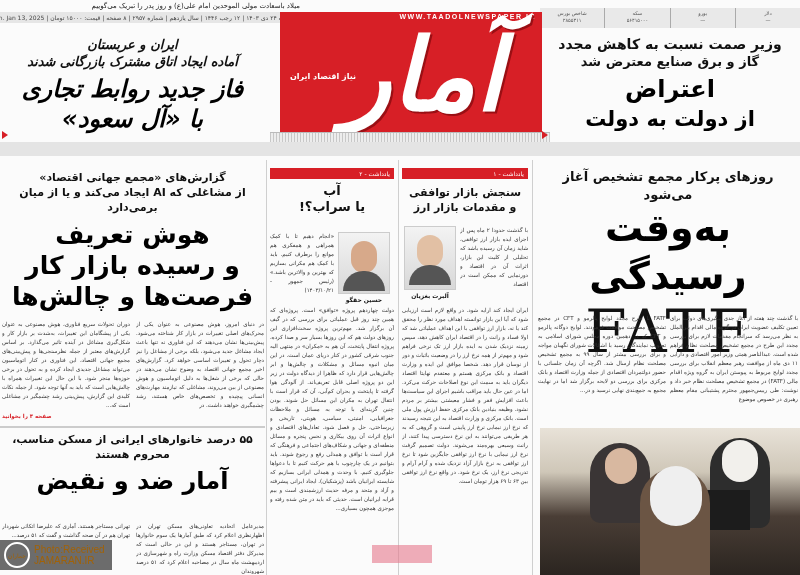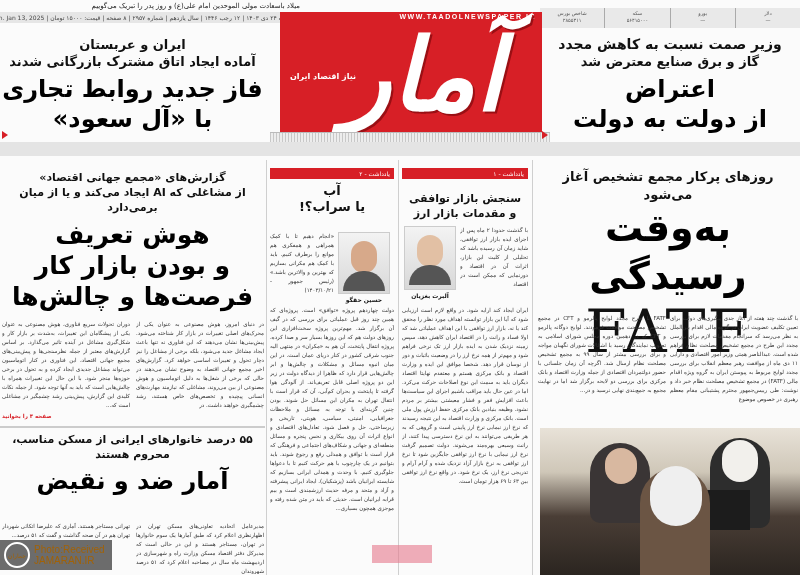--- a/index.html
+++ b/index.html
@@ -68,43 +68,43 @@
       </div>
   </div>
 
   <div class="masthead">
     <div class="url">WWW.TAADOLNEWSPAPER.IR</div>
     <div class="logo">آمار</div>
     <div class="slogan">نیاز اقتصاد ایران</div>
   </div>
   <div class="ruler"></div>
 
-  <div class="box rtl" style="left:0;top:36px;width:265px;">
+  <div class="box rtl" style="left:0;top:36px;width:265px;font-style:italic;">
     <div class="kicker" style="font-size:13px;line-height:17px">ایران و عربستان</div>
     <div class="kicker" style="font-size:13px;line-height:17px">آماده ایجاد اتاق مشترک بازرگانی شدند</div>
     <div class="headline" style="font-size:24px;line-height:30px;margin-top:4px">فاز جدید روابط تجاری</div>
     <div class="headline" style="font-size:24px;line-height:30px">با «آل سعود»</div>
   </div>
   <span class="playicon" style="left:2px;top:131px"></span>
 
   <div class="box rtl" style="left:540px;top:36px;width:260px;">
     <div class="kicker" style="font-size:14px;line-height:17px">وزیر صمت نسبت به کاهش مجدد</div>
     <div class="kicker" style="font-size:13px;line-height:17px">گاز و برق صنایع معترض شد</div>
     <div class="headline" style="font-size:24px;line-height:30px;margin-top:4px">اعتراض</div>
-    <div class="headline" style="font-size:24px;line-height:30px">از دولت به دولت</div>
+    <div class="headline" style="font-size:21px;line-height:30px">از دولت به دولت</div>
   </div>
   <span class="playicon" style="left:542px;top:131px"></span>
 
   <div class="divbar"></div>
 
   <div class="box rtl" style="left:0;top:170px;width:265px;">
     <div class="kicker" style="font-size:11px;line-height:15px">گزارش‌های «مجمع جهانی اقتصاد»</div>
     <div class="kicker" style="font-size:11px;line-height:15px">از مشاغلی که AI ایجاد می‌کند و یا از میان برمی‌دارد</div>
     <div class="headline" style="font-size:25px;line-height:31px;margin-top:4px">هوش تعریف</div>
-    <div class="headline" style="font-size:25px;line-height:31px">و بودن بازار کار</div>
+    <div class="headline" style="font-size:25px;line-height:31px">و رسیده بازار کار</div>
     <div class="headline" style="font-size:25px;line-height:31px">فرصت‌ها و چالش‌ها</div>
   </div>
   <div class="box smalltext" style="left:136px;top:320px;width:128px;height:102px;overflow:hidden">در دنیای امروز، هوش مصنوعی به عنوان یکی از محرک‌های اصلی تغییرات در بازار کار شناخته می‌شود. پیش‌بینی‌ها نشان می‌دهند که این فناوری نه تنها باعث ایجاد مشاغل جدید می‌شود، بلکه برخی از مشاغل را نیز دچار تحول و تغییرات اساسی خواهد کرد. گزارش‌های اخیر مجمع جهانی اقتصاد به وضوح نشان می‌دهند در حالی که برخی از شغل‌ها به دلیل اتوماسیون و هوش مصنوعی از بین می‌روند، مشاغلی که نیازمند مهارت‌های انسانی پیچیده و تخصص‌های خاص هستند، رشد چشمگیری خواهند داشت. در</div>
   <div class="box smalltext" style="left:2px;top:320px;width:128px;height:92px;overflow:hidden">دوران تحولات سریع فناوری، هوش مصنوعی به عنوان یکی از پیشگامان این تغییرات، به‌شدت بر بازار کار و شکل‌گیری مشاغل در آینده تاثیر می‌گذارد. بر اساس گزارش‌های معتبر از جمله نظرسنجی‌ها و پیش‌بینی‌های مجمع جهانی اقتصاد، این فناوری در کنار اتوماسیون می‌تواند مشاغل جدیدی ایجاد کرده و به تحول در برخی حوزه‌ها منجر شود. با این حال این تغییرات همراه با چالش‌هایی است که باید به آنها توجه شود. از جمله نکات کلیدی این گزارش، پیش‌بینی رشد چشمگیر در مشاغلی است که...</div>
   <div class="box smalltext red" style="left:2px;top:412px;width:128px;text-align:left;font-weight:bold">صفحه ۴ را بخوانید</div>
 
   <div class="box" style="left:0;top:426px;width:265px;height:2px;background:#ccc"></div>
 
   <div class="box rtl" style="left:0;top:432px;width:265px;">
     <div class="kicker" style="font-size:11px;line-height:15px">۵۵ درصد خانوارهای ایرانی از مسکن مناسب، محروم هستند</div>
@@ -127,21 +127,21 @@
   <div class="portrait" style="left:338px;top:232px;width:52px;height:62px">
     <div class="face"></div>
       <div class="body"></div>
   </div>
   <div class="box" style="left:338px;top:296px;width:52px;font-size:6px;font-weight:bold;text-align:center;direction:rtl">حسین حقگو</div>
   <div class="box smalltext" style="left:270px;top:232px;width:64px;height:74px;overflow:hidden">«انجام دهیم تا با کمک همراهی و همفکری هم موانع را برطرف کنیم. باید با کمک هم مکرانی بسازیم که بهترین و والاترین باشد.» (رئیس جمهور - ۱۴۰۳/۱۰/۲۱)</div>
   <div class="box smalltext" style="left:270px;top:306px;width:124px;height:266px;overflow:hidden">دولت چهاردهم پروژه «توافق» است. پروژه‌ای که همین چند روز قبل عملیاتی برای بررسی که در گیف آن برگزار شد. مهم‌ترین پروژه سخت‌افزاری این روزهای دولت هم که این روزها بسیار سر و صدا کرده، پروژه انتقال پایتخت، آن هم به «مکران» در منتهی الیه جنوب شرقی کشور در کنار دریای عمان است. در این میان انبوه مسائل و مشکلات و چالش‌ها و ابر چالش‌هایی قرار دارد که ظاهرا از دیدگاه دولت در زیر این دو پروژه اصلی قابل تعریف‌اند. از آلودگی هوا گرفته تا پایتخت و بحران کم‌آبی، آن که قرار است با انتقال تهران به مکران این مسائل حل شوند. بودن چنین گزینه‌ای با توجه به مسائل و ملاحظات جغرافیایی، امنیتی، سیاسی، هویتی، تاریخی و زیرساختی، حل و فصل شود. تعادل‌های اقتصادی و انواع اثرات آن روی بیکاری و نحس پنجره و مسائل منطقه‌ای و جهانی و شکاف‌های اجتماعی و فرهنگی که قرار است با توافق و همدلی رفع و رجوع شوند. باید بتوانیم در یک چارچوب با هم حرکت کنیم تا با دعواها جلوگیری کنیم. با وحدت و همدلی ایرانی بسازیم که شایسته ایرانیان باشد (پزشکیان). ایجاد ایرانی پیشرفته و آزاد و متحد و مرفه حدیث ارزشمندی است و بیم قرابه ایرانیان است. حدیثی که باید در متن شده رفته و موجزی همچون بسیاری...</div>
 
   <div class="box" style="left:402px;top:168px;width:126px;">
     <div class="redtag">یادداشت - ۱</div>
-    <div class="rtl" style="margin-top:12px">
+    <div class="rtl" style="margin-top:6px">
       <div class="kicker" style="font-size:11px;line-height:15px">سنجش بازار توافقی</div>
       <div class="kicker" style="font-size:11px;line-height:15px">و مقدمات بازار ارز</div>
     </div>
   </div>
   <div class="portrait" style="left:404px;top:226px;width:52px;height:64px">
     <div class="face" style="background:#e2c0a4"></div>
       <div class="body"></div>
   </div>
   <div class="box" style="left:404px;top:292px;width:52px;font-size:6px;font-weight:bold;text-align:center;direction:rtl">آلبرت بغزیان</div>
   <div class="box smalltext" style="left:460px;top:226px;width:68px;height:80px;overflow:hidden">با گذشت حدودا ۲ ماه پس از اجرای ایده بازار ارز توافقی، شاید زمان آن رسیده باشد که تحلیلی از کلیت این بازار، اثرات آن در اقتصاد و دورنمایی که ممکن است در اقتصاد</div>

